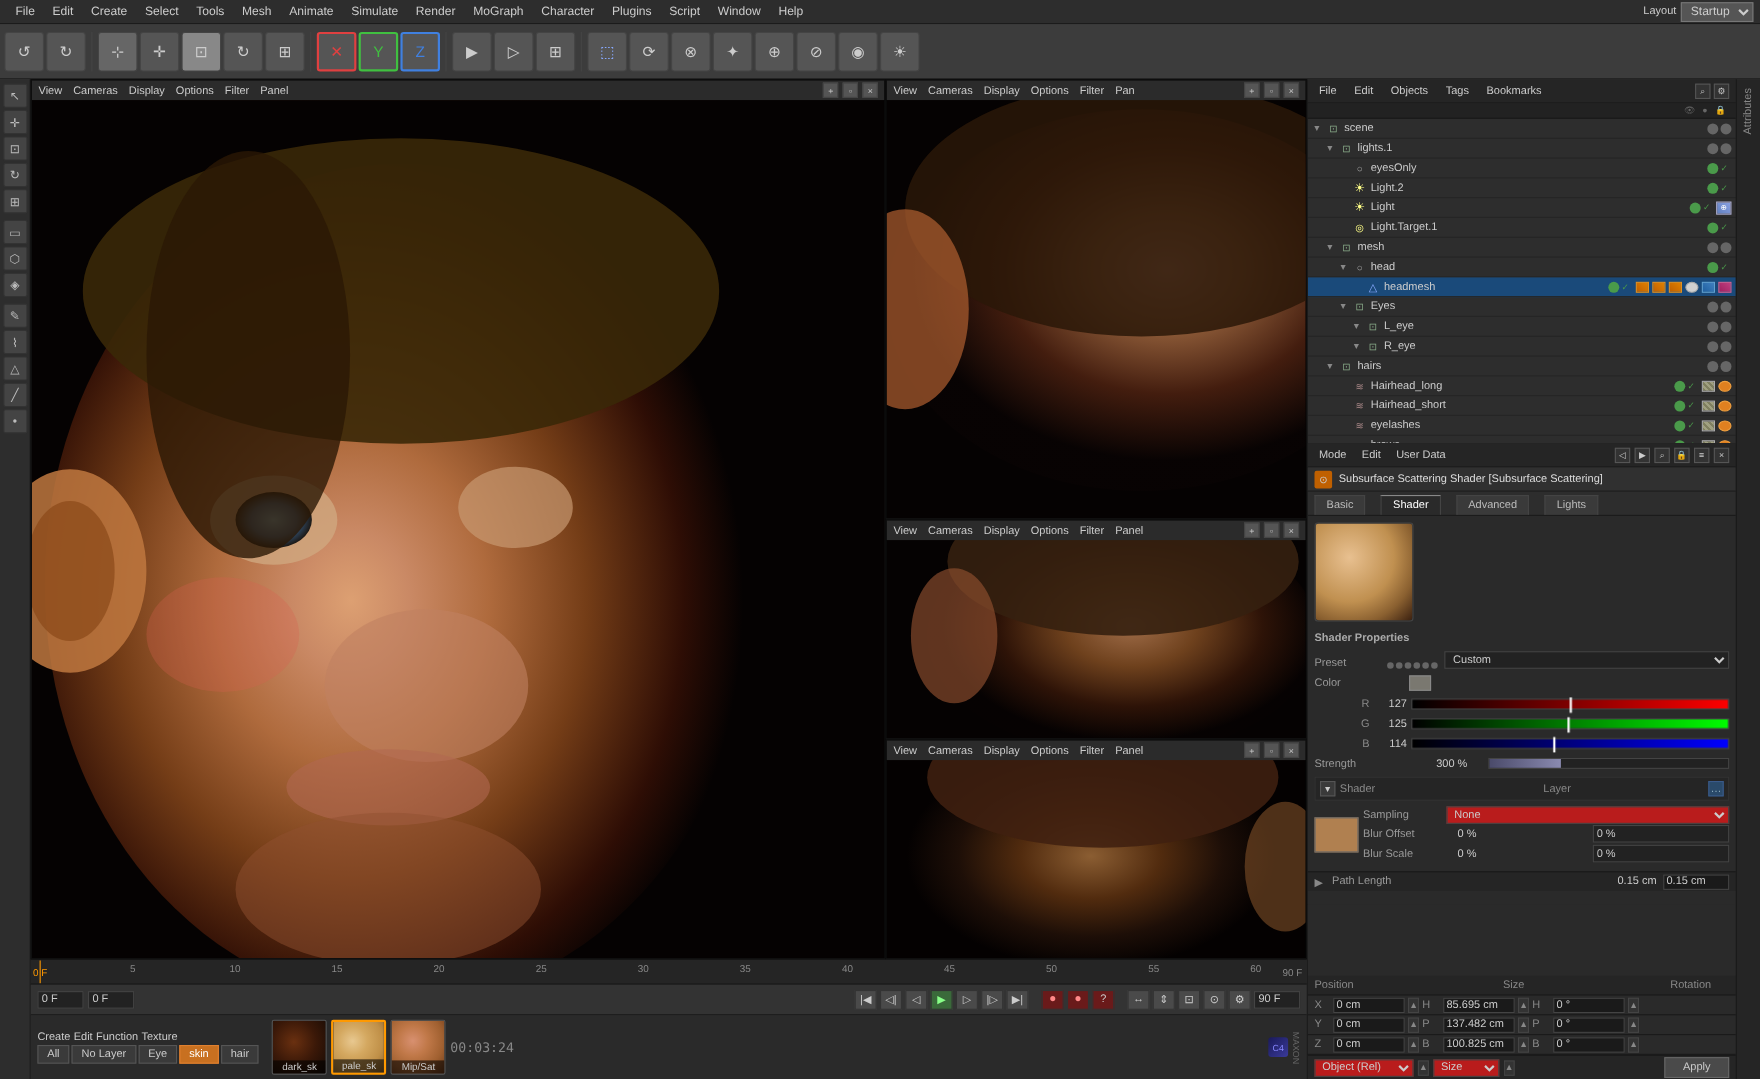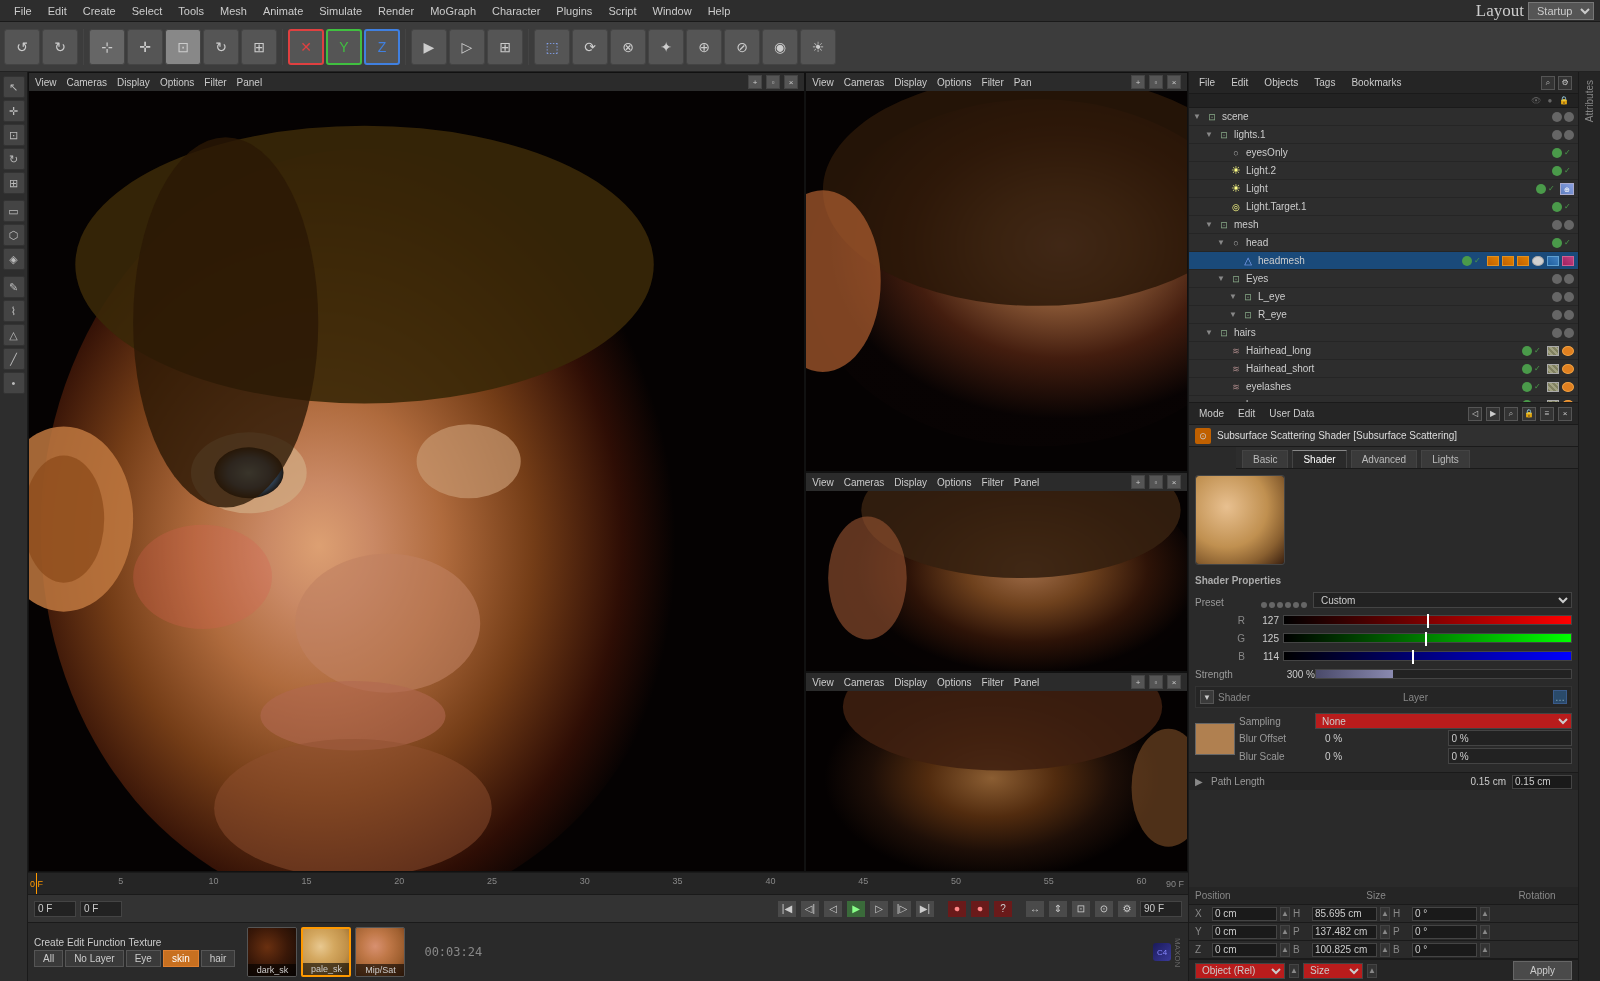--- a/index.html
+++ b/index.html
@@ -27,21 +27,21 @@
       cursor: pointer;
       color: #ccc;
       font-size: 11px;
     }
     .layout-section {
       margin-left: auto;
       display: flex;
       align-items: center;
       gap: 4px;
     }
-    .layout-label { color: #ccc; font-size: 17px; font-family: Liberation Serif, serif; }
+    .layout-label { color: #ccc; font-size: 10px; }
     .layout-dropdown {
       background: #555;
       border: 1px solid #777;
       color: #ccc;
       font-size: 11px;
       padding: 1px 4px;
       height: 18px;
     }
 
     
@@ -417,23 +417,22 @@
       align-items: center;
       justify-content: center;
       font-size: 9px;
     }
     #shader-tabs {
       height: 22px;
       background: #2d2d2d;
       display: flex;
       align-items: flex-end;
       padding: 0 6px;
-      gap: 4px;
+      gap: 14px;
       border-bottom: 1px solid #1a1a1a;
-      margin-left: 47px;
     }
     .shader-tab {
       padding: 3px 10px;
       background: #3a3a3a;
       border: 1px solid #444;
       border-bottom: none;
       font-size: 10px;
       color: #bbb;
       cursor: pointer;
     }
@@ -571,21 +570,21 @@
       border: 1px solid #444;
       color: #ccc;
       font-size: 10px;
       padding: 0 3px;
     }
 
     .strength-row {
       display: flex;
       align-items: center;
       height: 16px;
-      gap: 0;
+      gap: 19px;
       margin-bottom: 4px;
     }
     .strength-label {
       width: 80px;
       font-size: 10px;
       color: #999;
     }
     .strength-value {
       width: 40px;
       font-size: 10px;
@@ -1093,21 +1092,21 @@
         </div>
         <div class="mat-thumb" style="border:2px solid #f90;">
           <div class="mat-thumb-inner" style="background:radial-gradient(circle at 38% 38%, #e8c890, #d4a860, #c09048, #8a6028);"></div>
           <span class="mat-thumb-label">pale_sk</span>
         </div>
         <div class="mat-thumb">
           <div class="mat-thumb-inner" style="background:radial-gradient(circle at 40% 38%, #d89070, #c07848, #a06030, #6a3818);"></div>
           <span class="mat-thumb-label">Mip/Sat</span>
         </div>
 
-        <div style="margin-left:15px;font-size:12px;color:#888;font-family:monospace;">00:03:24</div>
+        <div style="margin-left:0;font-size:12px;color:#888;font-family:monospace;">00:03:24</div>
 
         <div style="margin-left:auto;display:flex;align-items:center;gap:2px;">
           <div style="width:18px;height:18px;background:linear-gradient(135deg,#1a1a5a,#3a3a9a);border-radius:3px;display:flex;align-items:center;justify-content:center;font-size:8px;color:#88f;">C4</div>
           <span style="font-size:8px;color:#666;writing-mode:vertical-rl;">MAXON</span>
         </div>
       </div>
     </div>
 
   </div>
 
@@ -1391,20 +1390,24 @@
             <div class="preset-dot"></div>
             <div class="preset-dot"></div>
             <div class="preset-dot"></div>
             <div class="preset-dot"></div>
           </div>
           <select class="preset-dropdown">
             <option>Custom</option>
           </select>
         </div>
 
+        <div class="prop-row">
+          <span class="prop-label">Color</span>
+          <div style="width:20px;height:14px;background:#7a7870;border:1px solid #888;cursor:pointer;"></div>
+        </div>
 
         <div class="color-row">
           <span style="width:30px;"></span>
           <span class="color-channel-label">R</span>
           <span class="color-value">127</span>
           <div class="color-slider-track" style="background:linear-gradient(to right, #000, #ff0000);">
             <div class="color-slider-thumb" style="left:49.8%;"></div>
           </div>
         </div>
 

